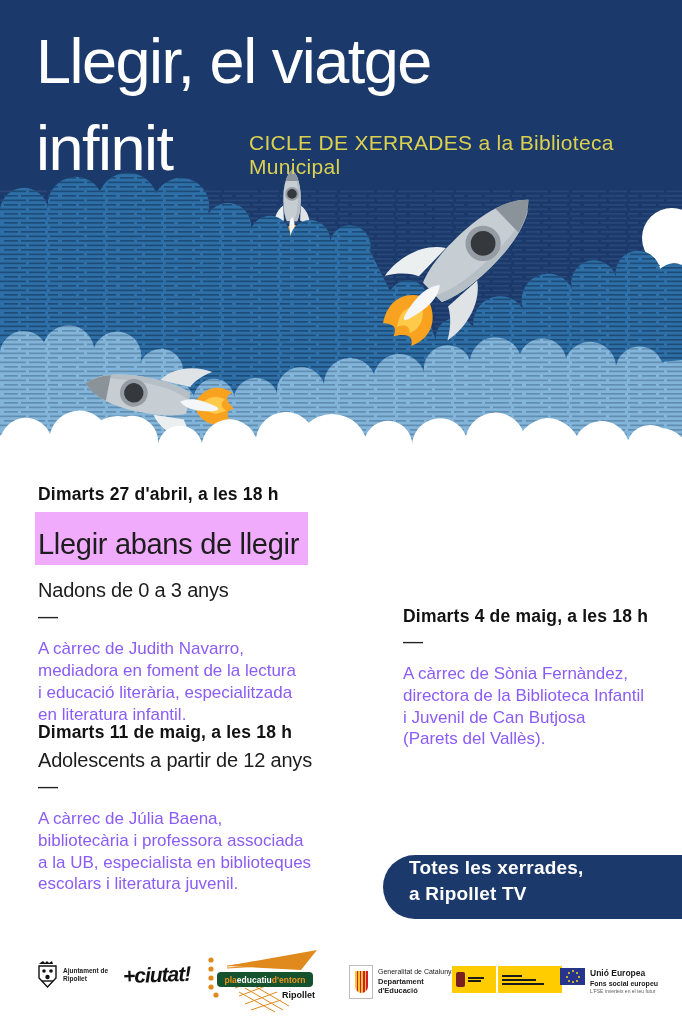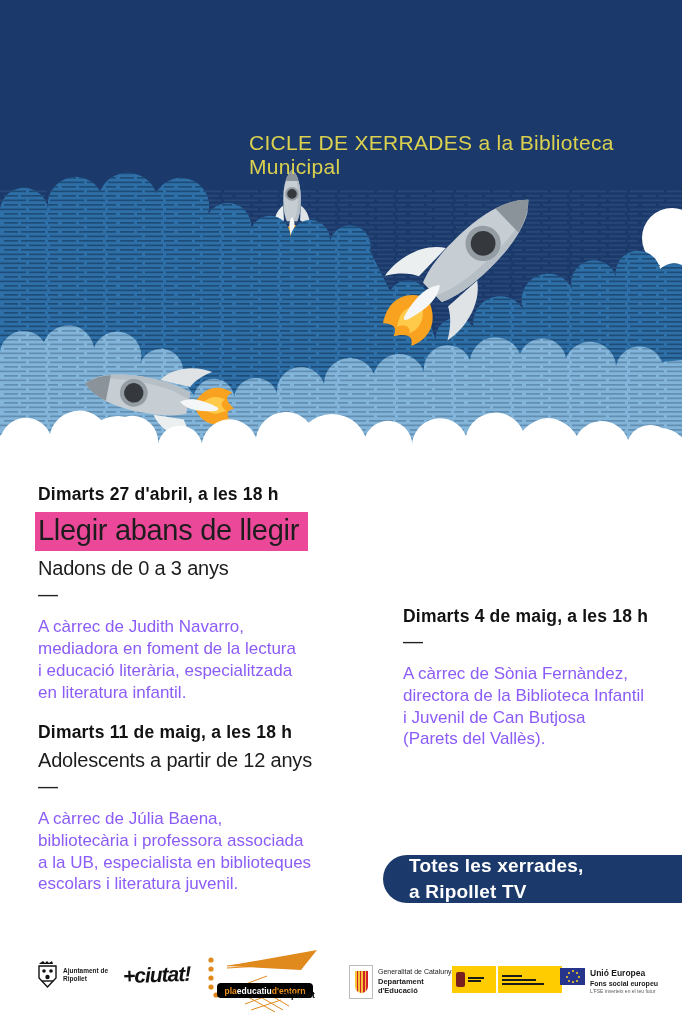--- a/index.html
+++ b/index.html
@@ -17,54 +17,54 @@
     line-height:1.38;white-space:pre-line;
   }
   .hero-subtitle{
     position:absolute;left:249px;top:131px;z-index:5;
     color:#dcd14f;font-size:21px;letter-spacing:.3px;
   }
   
   .session{position:absolute;z-index:6;}
   .session .date{font-weight:bold;font-size:17.5px;color:#121212;letter-spacing:.2px;}
   .session h2{
-    display:inline-block;margin:7px 0 0 -3px;padding:3px 9px 6px 3px;
-    background:#ec4899;font-size:29px;font-weight:normal;color:#1d1d1d;
+    display:inline-block;margin:7px 0 8px -3px;padding:17px 9px 6px 3px;
+    background:#f0abfc;font-size:29px;font-weight:normal;color:#1d1d1d;
     letter-spacing:-.3px;line-height:1.05;
   }
   .session .audience{font-size:20px;color:#1d1d1d;margin-top:6px;letter-spacing:-.2px;}
   .session .dash{font-size:20px;color:#222;margin:3px 0 10px;}
   .session .speaker{
     font-family:Liberation Sans, sans-serif;font-size:17px;line-height:1.28;
     color:#8b5cf6;white-space:pre-line;
   }
   .session-1{left:38px;top:484px;width:312px;}
   .session-2{left:403px;top:606px;width:272px;}
   .session-3{left:38px;top:722px;width:334px;}
   
   .tv-banner{
-    position:absolute;left:383px;top:855px;width:299px;height:48px;z-index:6;
+    position:absolute;left:383px;top:855px;width:299px;height:64px;z-index:6;
     background:#1b3a6b;border-radius:32px 0 0 32px;
-    display:flex;align-items:center;
+    display:flex;
   }
   .tv-banner .tv-text{
     padding-left:26px;color:#fff;font-weight:bold;font-size:19px;
     line-height:1.35;white-space:pre-line;letter-spacing:.2px;
   }
   
   .footer{position:absolute;left:0;top:940px;width:682px;height:84px;z-index:6;}
   .logo{position:absolute;}
   .aj-logo{left:36px;top:20px;display:flex;align-items:center;}
   .aj-name{font-size:6.5px;font-weight:bold;color:#1a1a1a;width:58px;margin-left:4px;line-height:1.2;}
   .aj-brand{font-size:21px;font-weight:bold;font-style:italic;color:#111;
     letter-spacing:-1px;transform:rotate(-2deg);margin-left:2px;}
   .pla-logo{left:205px;top:8px;width:118px;height:66px;}
   .pla-pill{
-    position:absolute;left:12px;top:35px;width:96px;height:15px;border-radius:4px;
-    background:#000000;display:flex;align-items:center;justify-content:center;
+    position:absolute;left:12px;top:24px;width:96px;height:15px;border-radius:4px;
+    background:#14532d;display:flex;align-items:center;justify-content:center;
     font-size:8.5px;font-weight:bold;letter-spacing:0;white-space:nowrap;
   }
   .pla-w1,.pla-w3{color:#f0921e;}
   .pla-w2{color:#ffffff;}
   .pla-place{position:absolute;right:8px;top:42px;font-size:9px;font-weight:bold;color:#111;}
   .gen-logo{left:333px;top:25px;display:flex;margin-left:16px;}
   .gen-shield-box{width:22px;height:32px;border:.5px solid #bbb;background:#fff;
     display:flex;align-items:center;justify-content:center;}
   .gen-shield{width:13px;height:22px;border-radius:0 0 7px 7px;
     background:repeating-linear-gradient(90deg,#f6c437 0 1.6px,#d02028 1.6px 3.2px);}
@@ -169,20 +169,22 @@
         <circle cx="660" cy="458" r="30"></circle>
         <path d="M0,470 L0,446
           a26,26 0 0 1 50,-12 a30,30 0 0 1 58,-2 a26,26 0 0 1 50,12
           a22,22 0 0 1 44,8 a28,28 0 0 1 54,-14 a30,30 0 0 1 58,-6
           a26,26 0 0 1 50,10 a24,24 0 0 1 48,6 a28,28 0 0 1 54,-12
           a30,30 0 0 1 58,-2 a26,26 0 0 1 50,10 a28,28 0 0 1 54,-4
           a24,24 0 0 1 46,6 L682,446 L682,470 Z"></path>
       </g>
     </svg>
 
+    <h1 class="hero-title">Llegir, el viatge
+infinit</h1>
     <div class="hero-subtitle">CICLE DE XERRADES a la Biblioteca Municipal</div>
   </div>
 
   <div class="session session-1">
     <div class="date">Dimarts 27 d'abril, a les 18 h</div>
     <h2>Llegir abans de llegir</h2>
     <div class="audience">Nadons de 0 a 3 anys</div>
     <div class="dash">—</div>
     <div class="speaker">A càrrec de Judith Navarro,
 mediadora en foment de la lectura

